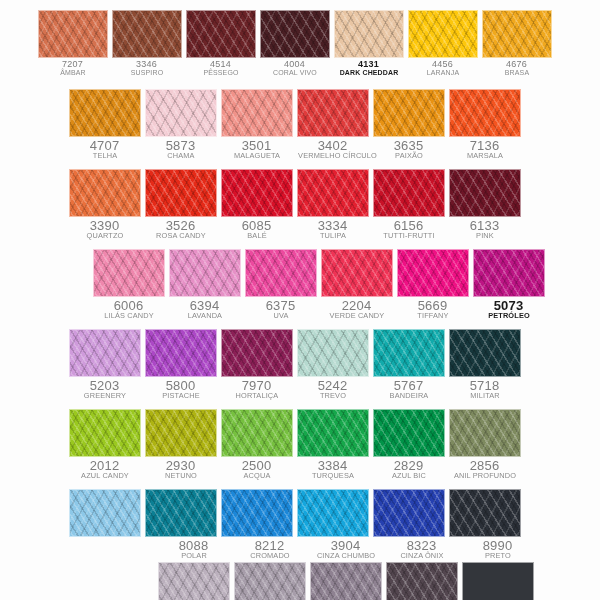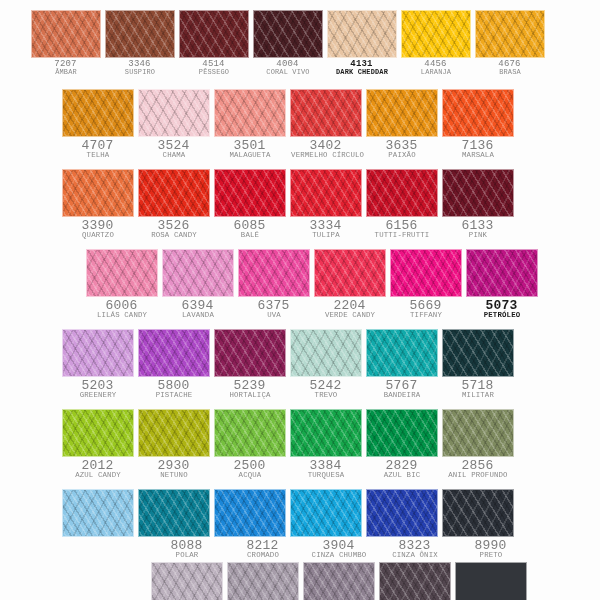--- a/index.html
+++ b/index.html
@@ -121,21 +121,21 @@
     transform: scaleX(0.97);
   }
 
   .label-cell.highlight .code,
   .label-cell.highlight .name {
     color: #1b1b1b;
     font-weight: bold;
   }
 
   
-  .block { position: absolute; left: 8px; width: 559px; font-family: Liberation Mono, monospace; }
+  .block { position: absolute; left: 15px; width: 559px; }
   .block-r1 { top: 10px; }
   .block-r2 { top: 89px; }
   .block-r3 { top: 169px; }
   .block-r4 { top: 249px; padding-left: 24px; }
   .block-r5 { top: 329px; }
   .block-r6 { top: 409px; }
   .block-r7 { top: 489px; }
   .block-r8 { top: 562px; }
 
   
@@ -228,21 +228,21 @@
         <div class="swatch-cell">
           <div class="swatch" style="background-color: rgb(244, 84, 31);"></div>
         </div>
       </div>
     <div class="label-row">
         <div class="label-cell">
           <span class="code">4707</span>
           <span class="name">TELHA</span>
         </div>
         <div class="label-cell">
-          <span class="code">3524</span>
+          <span class="code">5873</span>
           <span class="name">CHAMA</span>
         </div>
         <div class="label-cell">
           <span class="code">3501</span>
           <span class="name">MALAGUETA</span>
         </div>
         <div class="label-cell">
           <span class="code">3402</span>
           <span class="name">VERMELHO CÍRCULO</span>
         </div>
@@ -379,21 +379,21 @@
     <div class="label-row">
         <div class="label-cell">
           <span class="code">5203</span>
           <span class="name">GREENERY</span>
         </div>
         <div class="label-cell">
           <span class="code">5800</span>
           <span class="name">PISTACHE</span>
         </div>
         <div class="label-cell">
-          <span class="code">5239</span>
+          <span class="code">7970</span>
           <span class="name">HORTALIÇA</span>
         </div>
         <div class="label-cell">
           <span class="code">5242</span>
           <span class="name">TREVO</span>
         </div>
         <div class="label-cell">
           <span class="code">5767</span>
           <span class="name">BANDEIRA</span>
         </div>

